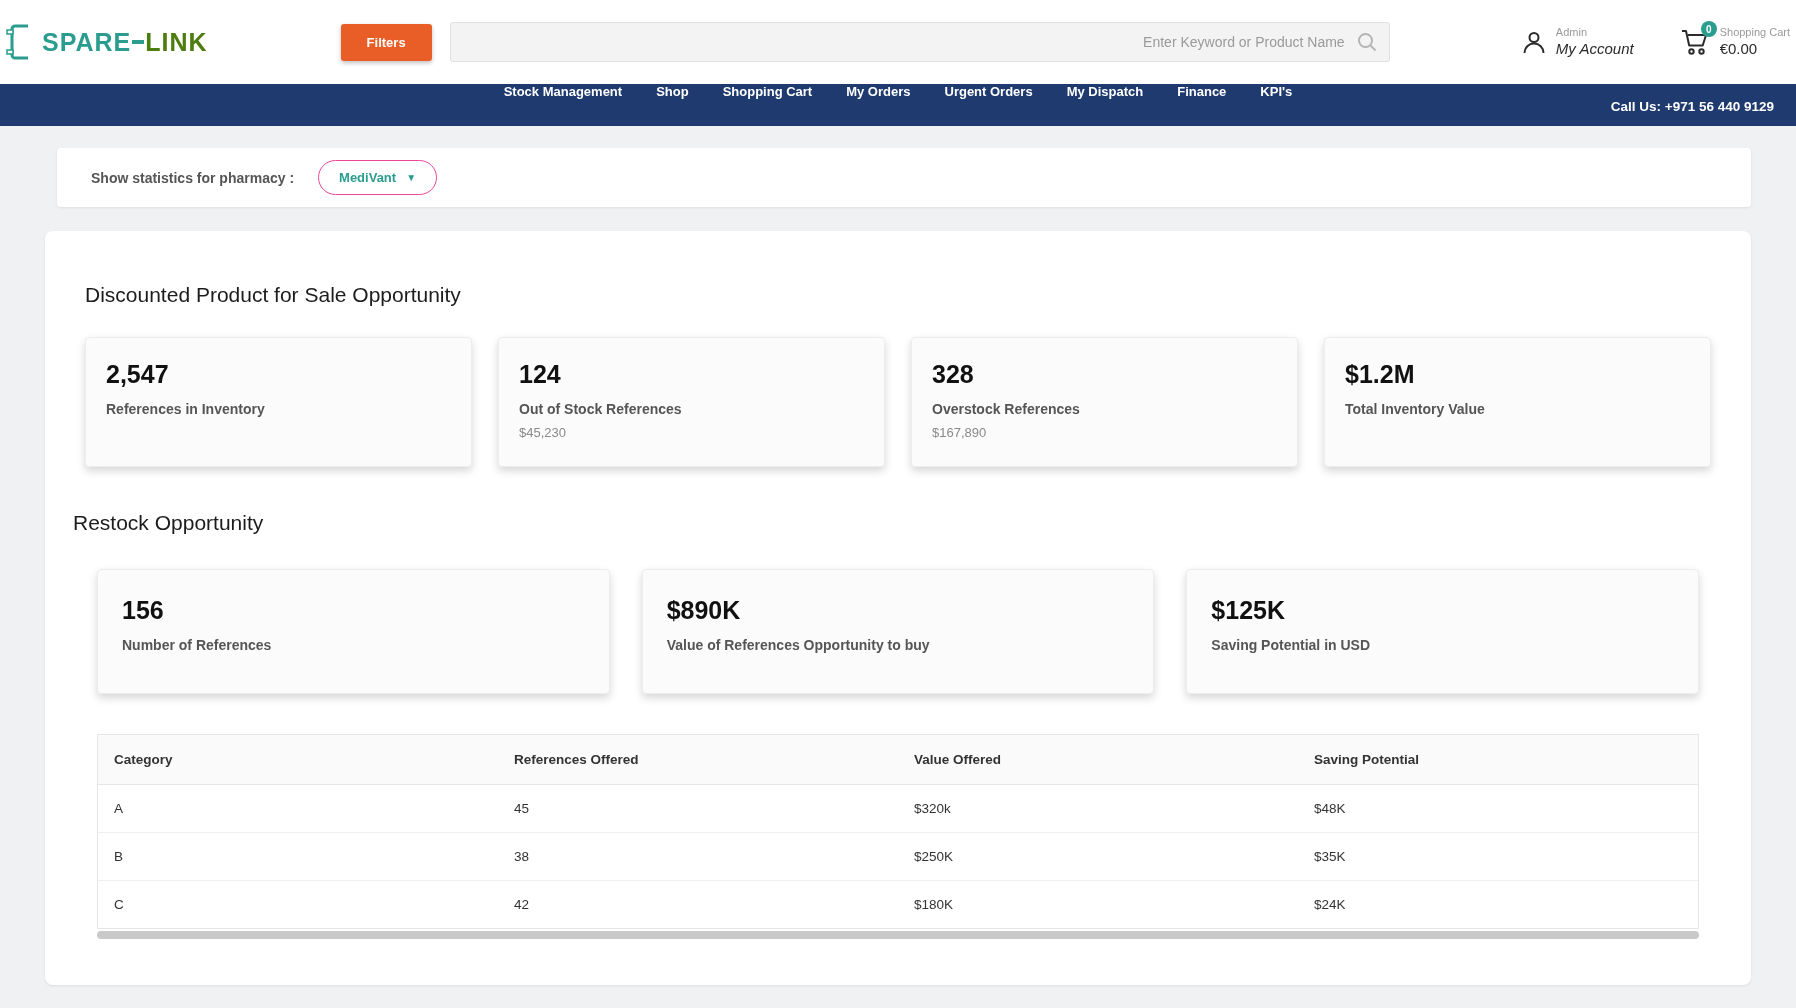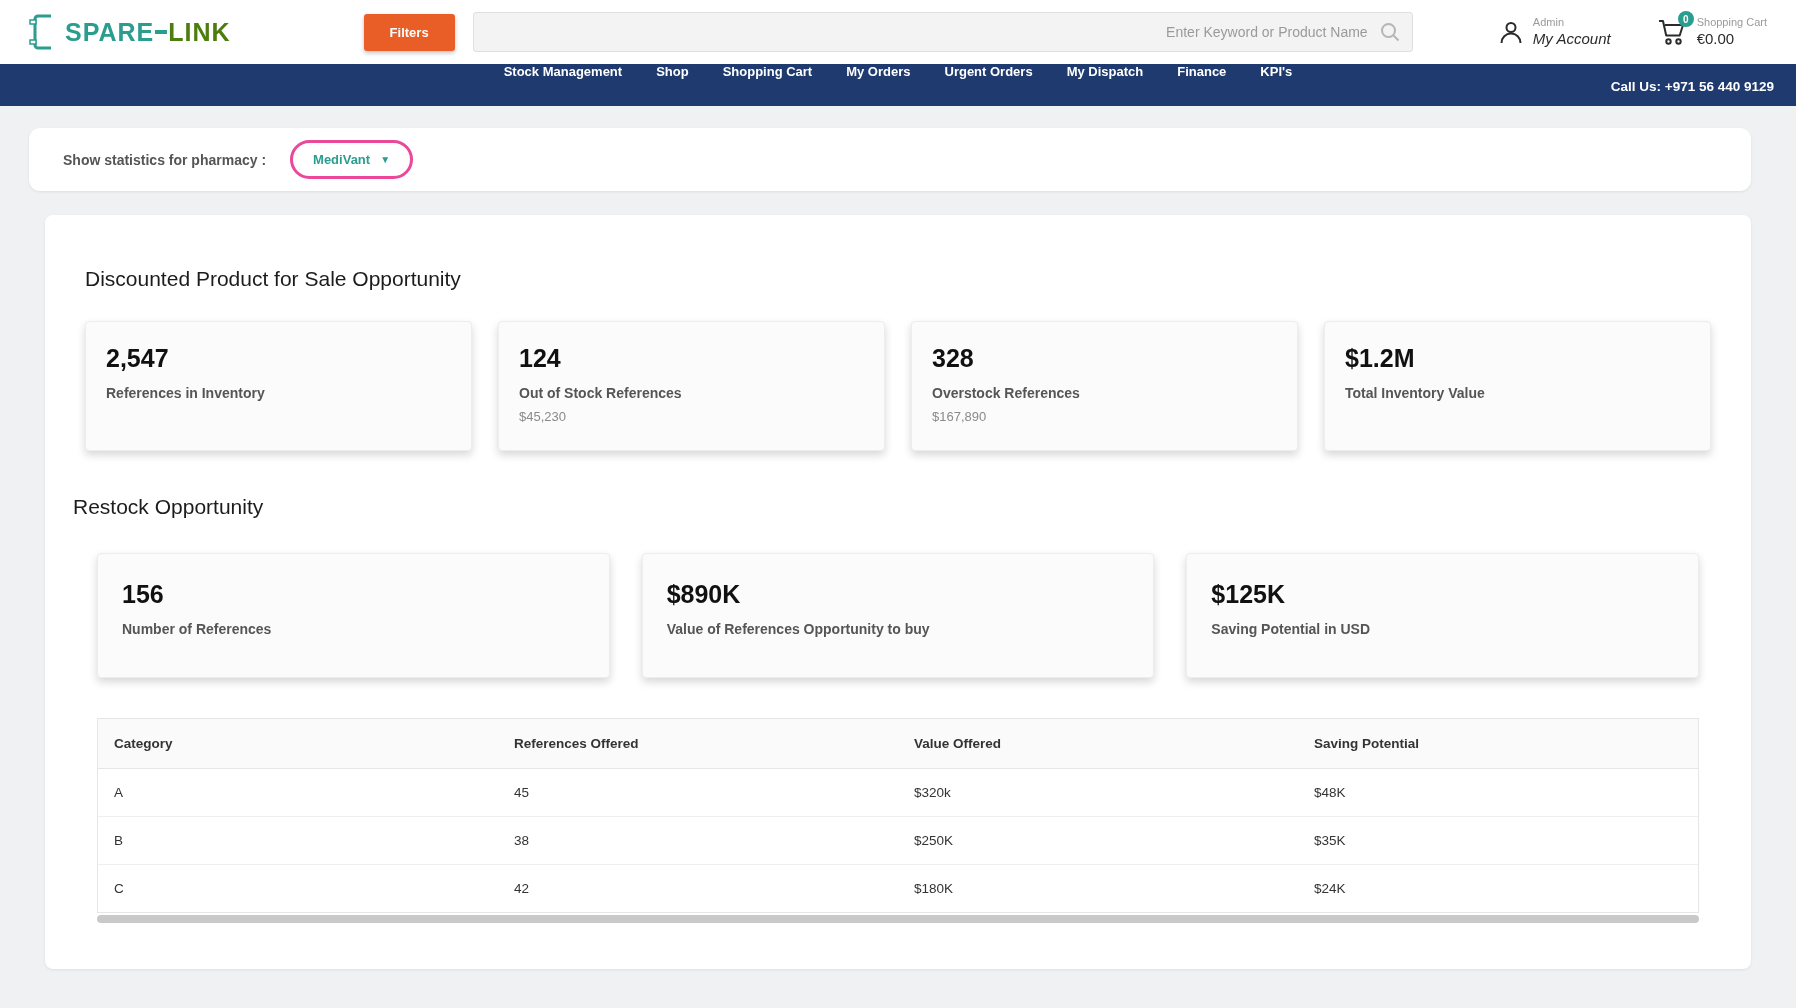--- a/index.html
+++ b/index.html
@@ -7,24 +7,24 @@
   body {
     font-family: "Liberation Sans", sans-serif;
     background: #f0f1f2;
     color: #222;
     min-height: 1008px;
   }
 
   
   .topbar {
     background: #ffffff;
-    height: 64px;
+    height: 84px;
     display: flex;
     align-items: center;
-    padding: 0 29px;
+    padding: 0 6px;
     gap: 18px;
   }
   .logo { display: flex; align-items: center; gap: 6px; cursor: pointer; }
   .logo-text { font-size: 25px; font-weight: bold; letter-spacing: 1px; display:flex; align-items:center; }
   .logo-spare { color: #2a9d8f; }
   .logo-dash { width: 12px; height: 4px; background: #2a9d8f; display:inline-block; margin: 0 1px; }
   .logo-link { color: #4d7c0f; }
 
   .filters-btn {
     margin-left: 115px;
@@ -103,31 +103,31 @@
     cursor: pointer; white-space: nowrap;
   }
   .nav-call {
     margin-left: auto; color: #ffffff;
     font-size: 13.5px; font-weight: bold; white-space: nowrap;
   }
 
   
   .pharmacy-card {
     background: #ffffff;
-    margin: 22px 45px 0 29px;
-    border-radius: 11px;
+    margin: 22px 45px 0 57px;
+    border-radius: 4px;
     box-shadow: 0 1px 3px rgba(0,0,0,0.08);
     padding: 12px 34px;
     display: flex;
     align-items: center;
     gap: 24px;
   }
   .pharmacy-label { font-size: 14px; color: #555; font-weight: bold; }
   .pharmacy-select {
-    border: 3px solid #ec4899;
+    border: 1px solid #ec4899;
     color: #2a9d8f;
     background: #fff;
     border-radius: 20px;
     padding: 9px 20px;
     font-size: 13px;
     font-weight: bold;
     display: flex; align-items: center; gap: 10px;
     cursor: pointer;
   }
   .pharmacy-select .chev { font-size: 10px; }

